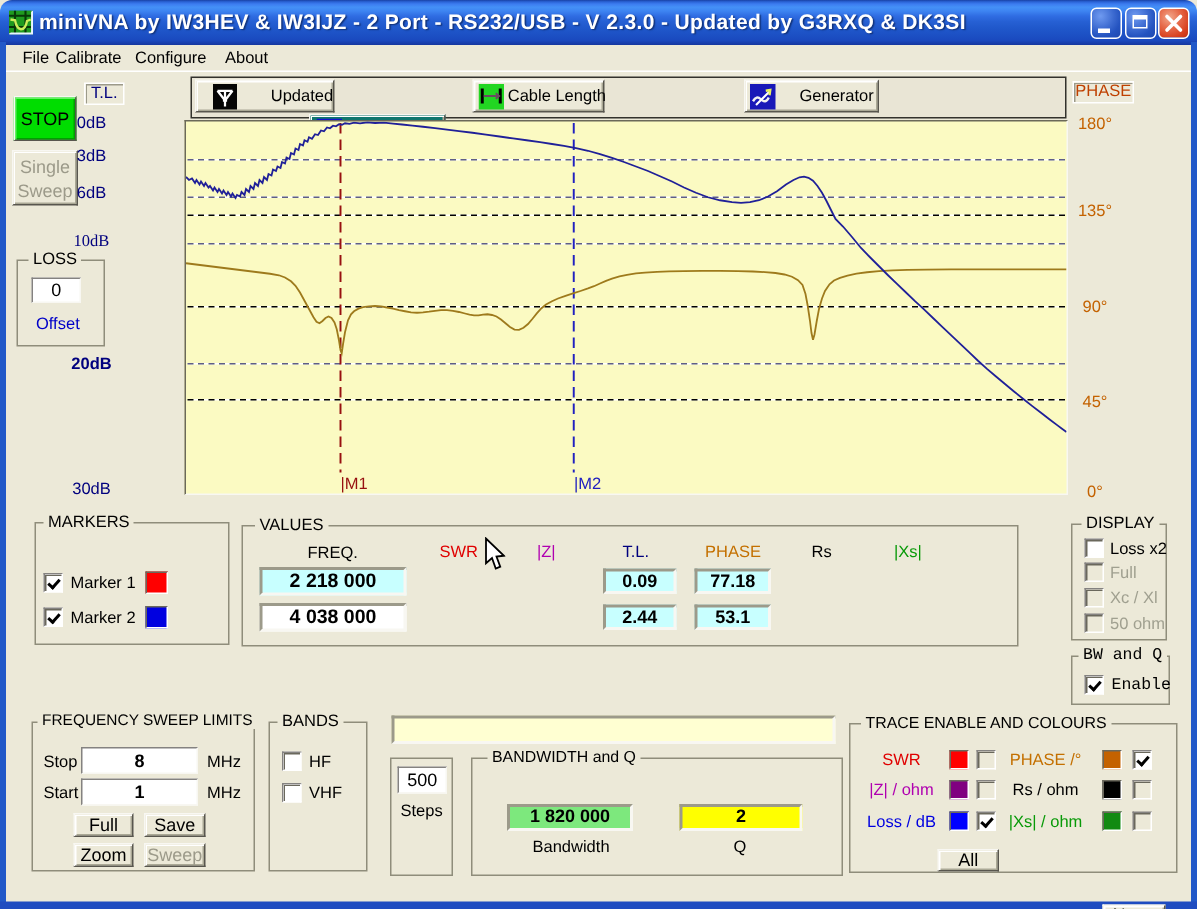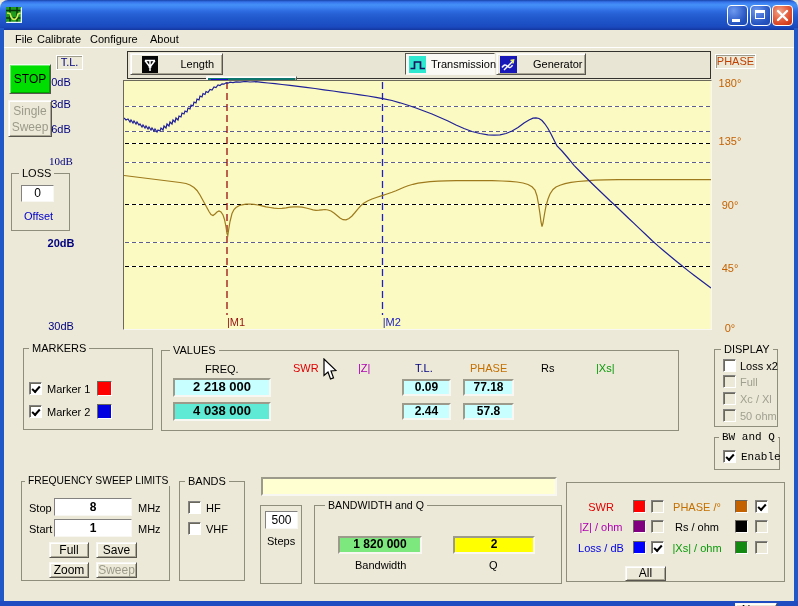--- a/index.html
+++ b/index.html
@@ -47,20 +47,21 @@
 </head>
 <body>
 <div id="titlebar">
   <svg class="abs" style="left:6px;top:7px" width="16" height="16" viewBox="0 0 16 16">
     <rect x="0" y="0" width="16" height="16" fill="#1d8a1d"></rect>
     <rect x="0" y="0" width="15" height="15" fill="#1f9a1f"></rect>
     <path d="M4 0 V15 M11 0 V15 M0 3.5 H15 M0 11 H15" stroke="#083808" stroke-width="1.4" fill="none"></path>
     <path d="M1 6 L4 6.5 Q5 12 8 12.5 Q11 12.5 12 7 L14.5 6" stroke="#cdee5a" stroke-width="1.6" fill="none"></path>
     <path d="M15 1 H15.5 V15.5 H1 V15" stroke="#e8f4ff" stroke-width="1.6" fill="none"></path>
   </svg>
+  <span class="ttext">miniVNA by IW3HEV &amp; IW3IJZ - 2 Port - RS232/USB - V 2.3.0 - Updated by G3RXQ &amp; DK3SI</span>
   <div class="wbtn blue" style="left:727px">
     <div style="position:absolute;left:4px;top:13px;width:8px;height:3px;background:#fff"></div>
   </div>
   <div class="wbtn blue" style="left:750px">
     <div style="position:absolute;left:4px;top:4px;width:10px;height:9px;border:1.5px solid #fff;border-top-width:3px"></div>
   </div>
   <div class="wbtn red" style="left:772px">
     <svg width="19" height="19" viewBox="0 0 19 19">
         <path d="M5 5 L14 14 M14 5 L5 14" stroke="#fff" stroke-width="2.4" stroke-linecap="round"></path>
       </svg>
@@ -99,35 +100,36 @@
 <div class="lab orange rt" style="left:710px;top:262px;width:40px;">45°</div>
 <div class="lab orange rt" style="left:710px;top:322px;width:40px;">0°</div>
 
 <div class="abs" id="tabbar" style="left:127px;top:51px;width:584px;height:28px;border:1px solid #33322c;background:#e9e5d5;">
 
 <div style="position: absolute; left: 1.5px; top: 1px; width: 93px; height: 22px; font-size: 12px; background: rgb(236, 233, 216); border-width: 1px; border-style: solid; border-color: rgb(248, 247, 242) rgb(88, 86, 78) rgb(88, 86, 78) rgb(248, 247, 242); border-image: initial; box-shadow: rgb(255, 255, 255) 1px 1px 0px inset, rgb(170, 168, 149) -1px -1px 0px inset;">
       <span style="position:absolute;left:10px;top:2px;width:18px;height:18px;"><svg width="18" height="18" viewBox="0 0 18 18">
           <rect x="1" y="0" width="16" height="17" fill="#060606"></rect>
           <path d="M4 4.5 H14 M4 4.5 L9 11 M14 4.5 L9 11 M9 4.5 V15 M7.6 11 H10.4" stroke="#fff" stroke-width="1.5" fill="none"></path>
         </svg></span>
-      <span style="position:absolute;left:50px;top:4px;white-space:nowrap;font-size:11px;">Length</span>
+      <span style="position:absolute;left:50px;top:4px;white-space:nowrap;font-size:11px;">Updated</span>
     </div>
     <div style="position: absolute; left: 78px; top: 1px; width: 91px; height: 22px; font-size: 12px; background: #0f766e; border-width: 1px; border-style: solid; border-color: rgb(248, 247, 242) rgb(88, 86, 78) rgb(88, 86, 78) rgb(248, 247, 242); border-image: initial; box-shadow: rgb(255, 255, 255) 1px 1px 0px inset, rgb(170, 168, 149) -1px -1px 0px inset; margin-top: 23px;">
       <span style="position:absolute;left:4px;top:2px;width:18px;height:18px;"><svg width="18" height="18" viewBox="0 0 18 18">
           <rect x="0" y="0" width="17" height="17" fill="#1212cc"></rect>
           <path d="M2 9.5 L5 7.5 L9 12.5 L12.5 7.5 L15.5 10" stroke="#b03878" stroke-width="1.4" fill="none"></path>
         </svg></span>
       <span style="position:absolute;left:37px;top:4px;white-space:nowrap;font-size:11px;">Cable Loss</span>
     </div>
-    <div style="position: absolute; left: 277px; top: 1px; width: 89.5px; height: 22px; font-size: 12px; background: rgb(250, 249, 244); border-width: 1px; border-style: solid; border-color: rgb(88, 86, 78) rgb(248, 247, 242) rgb(248, 247, 242) rgb(88, 86, 78); border-image: initial;">
+    <div style="position: absolute; left: 186.5px; top: 1px; width: 88.5px; height: 22px; font-size: 12px; background: rgb(236, 233, 216); border-width: 1px; border-style: solid; border-color: rgb(248, 247, 242) rgb(88, 86, 78) rgb(88, 86, 78) rgb(248, 247, 242); border-image: initial; box-shadow: rgb(255, 255, 255) 1px 1px 0px inset, rgb(170, 168, 149) -1px -1px 0px inset;">
       <span style="position:absolute;left:3px;top:2px;width:18px;height:18px;"><svg width="18" height="18" viewBox="0 0 18 18">
-          <rect x="0" y="0" width="17" height="17" fill="#2ee8d0"></rect>
-          <path d="M1.5 12.5 H5.5 V6 H11.5 V12.5 H16" stroke="#12125e" stroke-width="1.7" fill="none"></path>
-        </svg></span>
-      <span style="position:absolute;left:25px;top:4px;white-space:nowrap;font-size:11px;">Transmission</span>
+          <rect x="0" y="0" width="17" height="17" fill="#22d622"></rect>
+          <path d="M2.5 3 V13 M14.5 3 V13" stroke="#000" stroke-width="2" fill="none"></path>
+          <path d="M3.5 8 H13.5 M11.5 6.2 L13.7 8 L11.5 9.8" stroke="#6a4a62" stroke-width="1.3" fill="none"></path>
+        </svg></span>
+      <span style="position:absolute;left:23px;top:4px;white-space:nowrap;font-size:11px;">Cable Length</span>
     </div>
     <div style="position: absolute; left: 368px; top: 1px; width: 89.5px; height: 22px; font-size: 12px; background: rgb(236, 233, 216); border-width: 1px; border-style: solid; border-color: rgb(248, 247, 242) rgb(88, 86, 78) rgb(88, 86, 78) rgb(248, 247, 242); border-image: initial; box-shadow: rgb(255, 255, 255) 1px 1px 0px inset, rgb(170, 168, 149) -1px -1px 0px inset;">
       <span style="position:absolute;left:3px;top:2px;width:18px;height:18px;"><svg width="18" height="18" viewBox="0 0 18 18">
           <rect x="0" y="0" width="17" height="17" fill="#1818b8"></rect>
           <path d="M2 11.5 Q4.5 7.5 7 10 Q10.5 13.5 12.5 9" stroke="#f0f0f0" stroke-width="1.6" fill="none"></path>
           <path d="M4 14 L13 5" stroke="#fff" stroke-width="1.4"></path>
           <path d="M10.5 4.5 L13.5 4 L13 7.5" stroke="#e8f060" stroke-width="1.6" fill="none"></path>
         </svg></span>
       <span style="position:absolute;left:36px;top:4px;white-space:nowrap;font-size:11px;">Generator</span>
     </div>
@@ -184,25 +186,25 @@
 <div class="grp" style="left:161px;top:350px;width:518px;height:81px;">
   <span class="glab" style="left:8px;">VALUES</span>
   <div class="lab" style="left:43px;top:12px;">FREQ.</div>
   <div class="lab" style="left:131px;top:11px;color:#e00000;">SWR</div>
   <div class="lab" style="left:196px;top:11px;color:#b000b0;">|Z|</div>
   <div class="lab navy" style="left:253px;top:11px;">T.L.</div>
   <div class="lab" style="left:308px;top:11px;color:#c47000;">PHASE</div>
   <div class="lab" style="left:379px;top:11px;">Rs</div>
   <div class="lab" style="left:434px;top:11px;color:#089a08;">|Xs|</div>
   <div class="fld" style="left:11px;top:27px;width:98px;height:19px;background:#c8ffff;font-size:13px;line-height:14px;">2 218 000</div>
-  <div class="fld" style="left:11px;top:51px;width:98px;height:19px;background:#5eead4;font-size:13px;line-height:14px;">4 038 000</div>
+  <div class="fld" style="left:11px;top:51px;width:98px;height:19px;background:#ffffff;font-size:13px;line-height:14px;">4 038 000</div>
   <div class="fld" style="left:240px;top:28px;width:49px;height:17px;background:#c8ffff;font-size:12px;line-height:12px;">0.09</div>
   <div class="fld" style="left:240px;top:52px;width:49px;height:17px;background:#c8ffff;font-size:12px;line-height:12px;">2.44</div>
   <div class="fld" style="left:301px;top:28px;width:51px;height:17px;background:#c8ffff;font-size:12px;line-height:12px;">77.18</div>
-  <div class="fld" style="left:301px;top:52px;width:51px;height:17px;background:#c8ffff;font-size:12px;line-height:12px;">57.8</div>
+  <div class="fld" style="left:301px;top:52px;width:51px;height:17px;background:#c8ffff;font-size:12px;line-height:12px;">53.1</div>
 </div>
 
 <svg class="abs" style="left:323px;top:358px;" width="14" height="23" viewBox="0 0 14 23">
   <path d="M1 1 L1 17.5 L5 14 L7.5 21 L10.5 19.8 L8 13 L13 12.5 Z" fill="#fff" stroke="#000" stroke-width="1.2"></path>
 </svg>
 
 <div class="grp" style="left:714px;top:349px;width:64px;height:78px;">
   <span class="glab" style="left:6px;">DISPLAY</span>
   <div class="cb" style="left:8px;top:9px;"></div>
     <div class="lab" style="left:25px;top:10px;">Loss x2</div>
@@ -251,20 +253,21 @@
 
 <div class="grp" style="left:314px;top:505px;width:248px;height:79px;">
   <span class="glab" style="left:10px;font-size:10.6px;">BANDWIDTH and Q</span>
   <div class="fld" style="left:23px;top:30px;width:84px;height:18px;background:#7de87d;font-size:12px;line-height:13px;">1 820 000</div>
   <div class="lab" style="left:40px;top:53px;">Bandwidth</div>
   <div class="fld" style="left:138px;top:30px;width:82px;height:18px;background:#ffff00;font-size:12px;line-height:13px;">2</div>
   <div class="lab" style="left:174px;top:53px;">Q</div>
 </div>
 
 <div class="grp" style="left:566px;top:482px;width:219px;height:100px;">
+  <span class="glab" style="left:7px;font-size:10.6px;">TRACE ENABLE AND COLOURS</span>
   <div class="lab rt" style="left:9px;top:18px;width:50px;color:#e00000;">SWR</div>
   <div class="sw" style="left:66px;top:17px;background:#ff0000;"></div>
   <div class="cb dis" style="left:84px;top:17px;"></div>
   <div class="lab rt" style="left:95px;top:18px;width:70px;color:#c47000;">PHASE /°</div>
   <div class="sw" style="left:168px;top:17px;background:#c46200;"></div>
   <div class="cb chk" style="left:188px;top:17px;"></div>
   <div class="lab rt" style="left:9px;top:38px;width:50px;color:#b000b0;">|Z| / ohm</div>
   <div class="sw" style="left:66px;top:37px;background:#800080;"></div>
   <div class="cb dis" style="left:84px;top:37px;"></div>
   <div class="lab rt" style="left:95px;top:38px;width:70px;">Rs / ohm</div>

